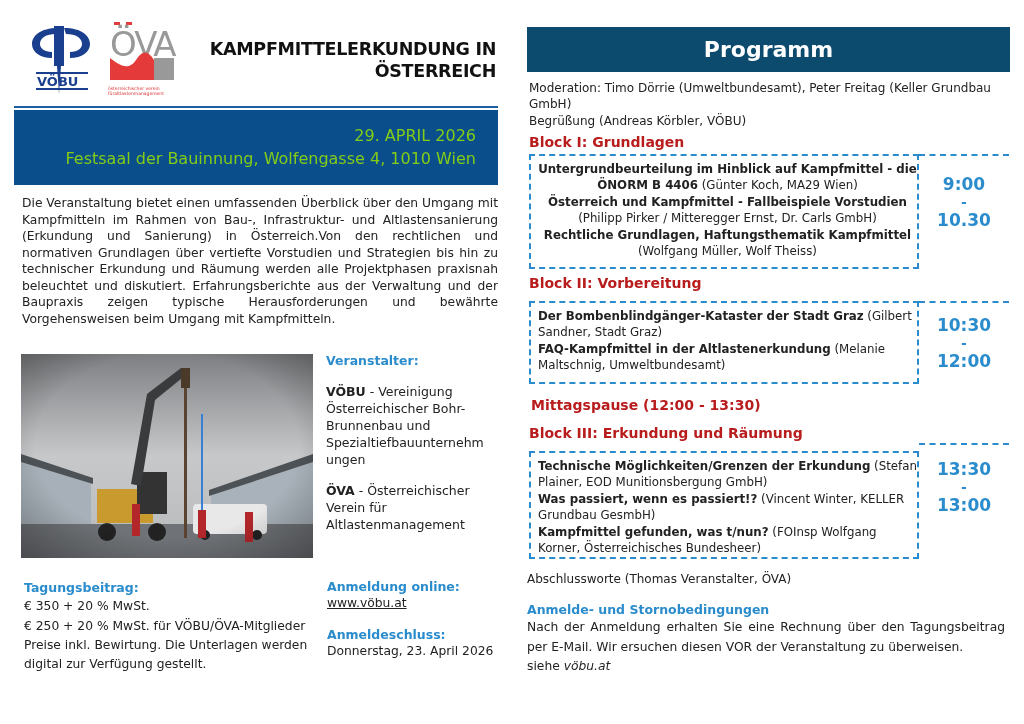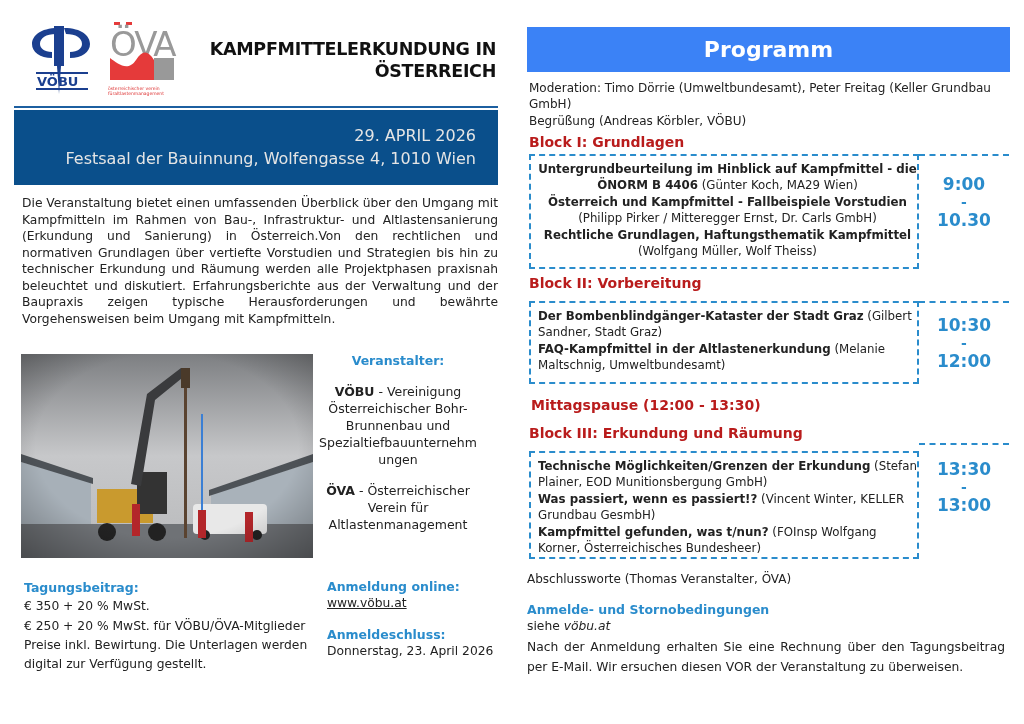--- a/index.html
+++ b/index.html
@@ -10,37 +10,37 @@
 
   
   .logo-voebu { left: 28px; top: 22px; width: 66px; height: 74px; }
   .logo-oeva { left: 108px; top: 20px; width: 72px; height: 78px; }
   .oeva-caption { position:absolute; left:0; top:66px; font-size:4.5px; line-height:5px; color:#d33; white-space:nowrap; }
 
   .main-title { left: 196px; top: 38px; width: 300px; text-align: right; font-family: "DejaVu Sans", sans-serif; font-weight: bold; font-size: 17.5px; line-height: 22px; color: #111; letter-spacing: -0.3px; }
 
   .rule { left: 14px; top: 106px; width: 484px; height: 2px; background: #1c5fa0; }
 
-  .date-box { left: 14px; top: 110px; width: 484px; height: 75px; background: #0a4f8b; color: #e5e5e5; text-align: right; padding: 14px 22px 0 0; font-family: "DejaVu Sans", sans-serif; font-size: 16px; line-height: 23px; }
+  .date-box { left: 14px; top: 110px; width: 484px; height: 75px; background: #0a4f8b; color: #84cc16; text-align: right; padding: 14px 22px 0 0; font-family: "DejaVu Sans", sans-serif; font-size: 16px; line-height: 23px; }
 
   .intro { left: 22px; top: 195px; width: 476px; font-size: 12.3px; line-height: 16.5px; text-align: justify; color: #222; }
 
   .photo { left: 21px; top: 354px; width: 292px; height: 204px; overflow: hidden; }
 
-  .org-col { left: 308px; top: 352px; width: 180px; font-size: 12.5px; line-height: 17px; text-align: center; }
+  .org-col { left: 326px; top: 352px; width: 180px; font-size: 12.5px; line-height: 17px; }
   .blue-h { color: #2a8ccc; font-weight: bold; font-size: 12.5px; }
   .org-col p { margin-top: 14px; }
   .b { font-weight: bold; }
 
   .fee { left: 24px; top: 578px; width: 290px; font-size: 12.3px; line-height: 19.3px; }
   .reg { left: 327px; top: 578px; width: 180px; font-size: 12.3px; line-height: 17px; }
   .reg a { color: #222; text-decoration: underline; }
 
   
-  .prog-header { left: 527px; top: 27px; width: 483px; height: 45px; background: #3b82f6; color: #fff; text-align: center; font-weight: bold; font-size: 22px; line-height: 45px; }
+  .prog-header { left: 527px; top: 27px; width: 483px; height: 45px; background: #0c4a6e; color: #fff; text-align: center; font-weight: bold; font-size: 22px; line-height: 45px; }
 
   .prog-text { font-size: 12px; line-height: 16.3px; color: #222; }
   .block-h { font-weight: bold; font-size: 14px; color: #b91c1c; }
 
   .session { border: 2px dashed #2a8ccc; }
   .session-inner { font-size: 11.8px; line-height: 16.4px; padding: 5px 0 0 7px; }
   .time-box { border-top: 2px dashed #2a8ccc; text-align: center; color: #2a8ccc; font-weight: bold; font-size: 17px; line-height: 20px; }
   .time-box .dash { font-size: 14px; line-height: 16px; }
 
   .footer-h { color: #2a8ccc; font-weight: bold; font-size: 12.5px; }
@@ -201,15 +201,15 @@
 <div class="abs time-box" style="left:919px; top:443px; width:90px; padding-top:14px;">
   <div>13:30</div>
   <div class="dash">-</div>
   <div>13:00</div>
 </div>
 
 <div class="abs prog-text" style="left:527px; top:571px;">Abschlussworte (Thomas Veranstalter, ÖVA)</div>
 
 <div class="abs" style="left:527px; top:602px; width:478px;">
   <div class="footer-h">Anmelde- und Stornobedingungen</div>
+  <div class="prog-text" style="font-size:12.3px; line-height:20px; text-align:justify;">Nach der Anmeldung erhalten Sie eine Rechnung über den Tagungsbeitrag per E-Mail. Wir ersuchen diesen VOR der Veranstaltung zu überweisen.</div>
   <div class="prog-text" style="font-size:12.3px; line-height:19.5px;"><span>siehe </span><i>vöbu.at</i></div>
-  <div class="prog-text" style="font-size:12.3px; line-height:20px; text-align:justify;">Nach der Anmeldung erhalten Sie eine Rechnung über den Tagungsbeitrag per E-Mail. Wir ersuchen diesen VOR der Veranstaltung zu überweisen.</div>
 </div>
 
 </body></html>

